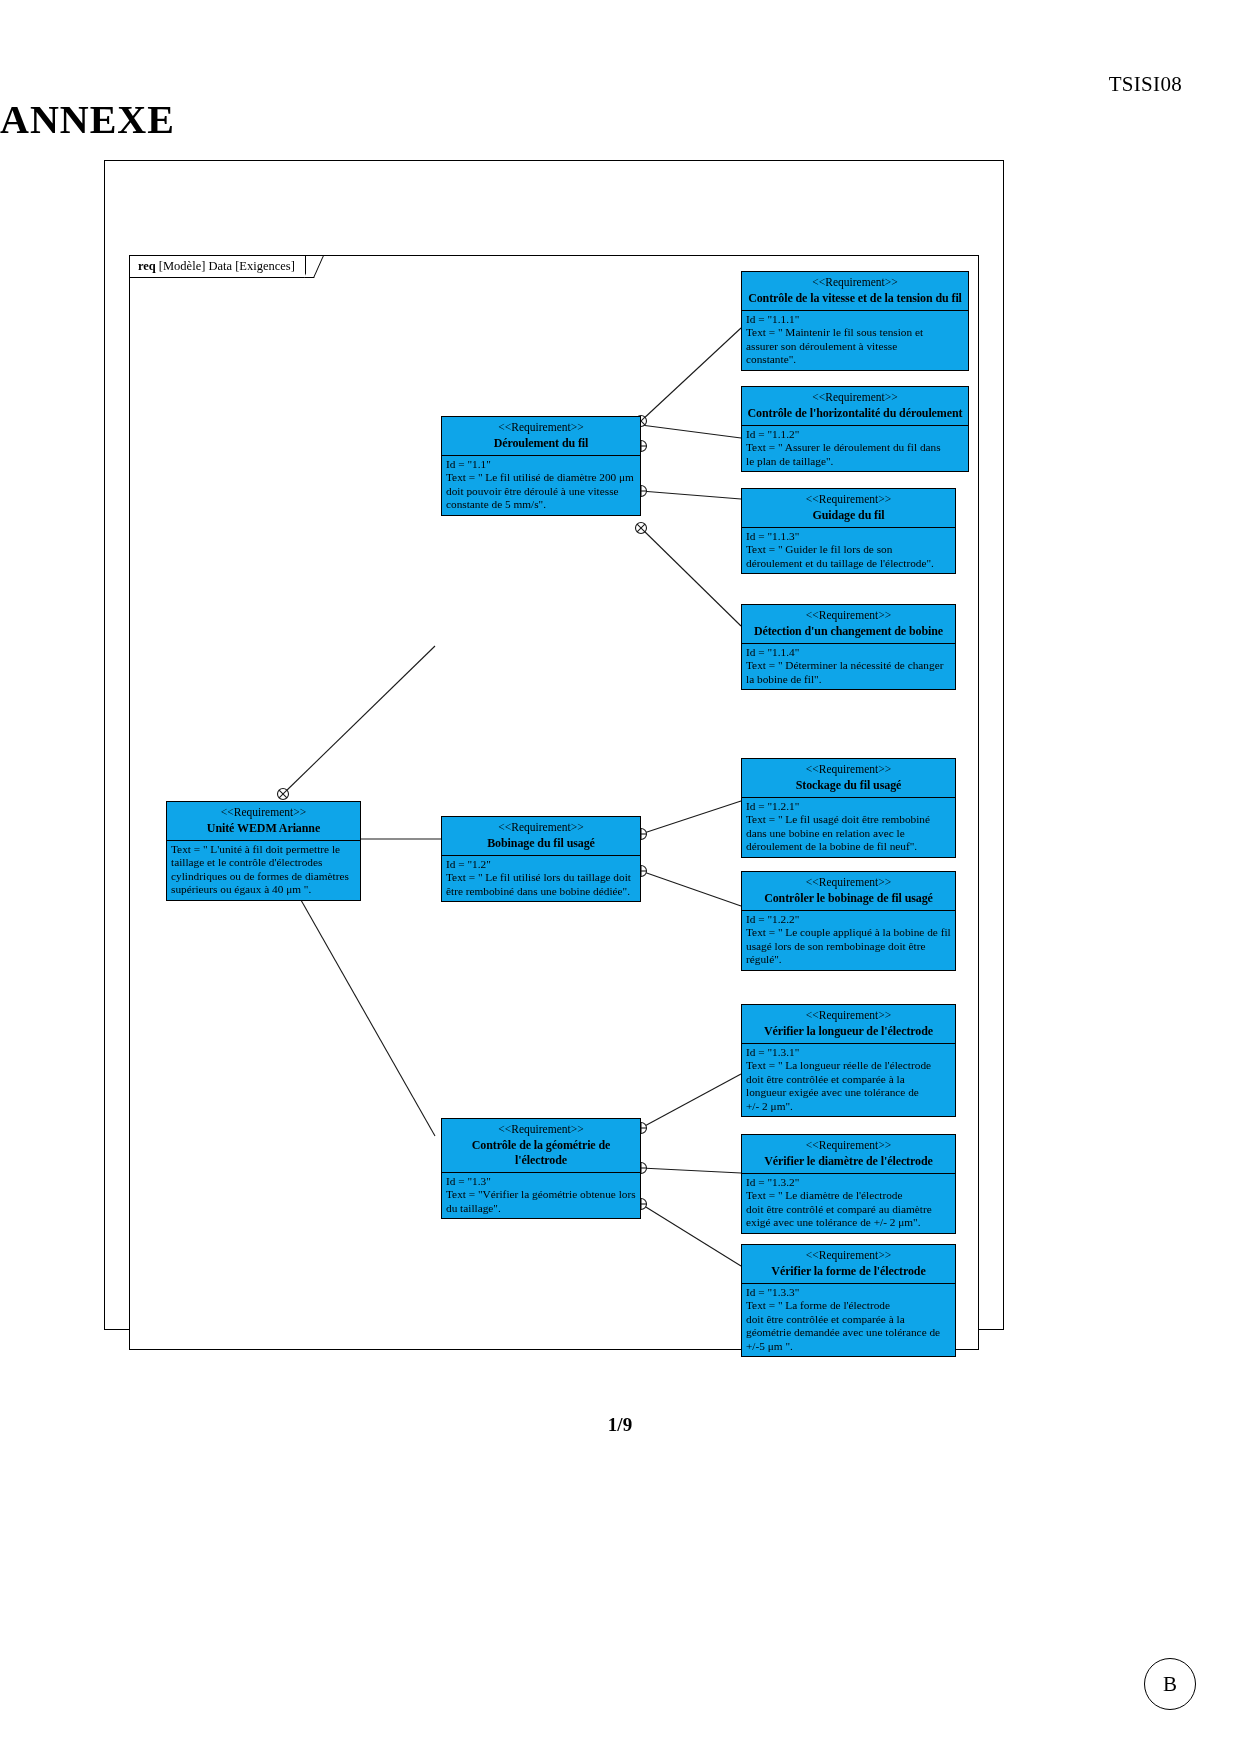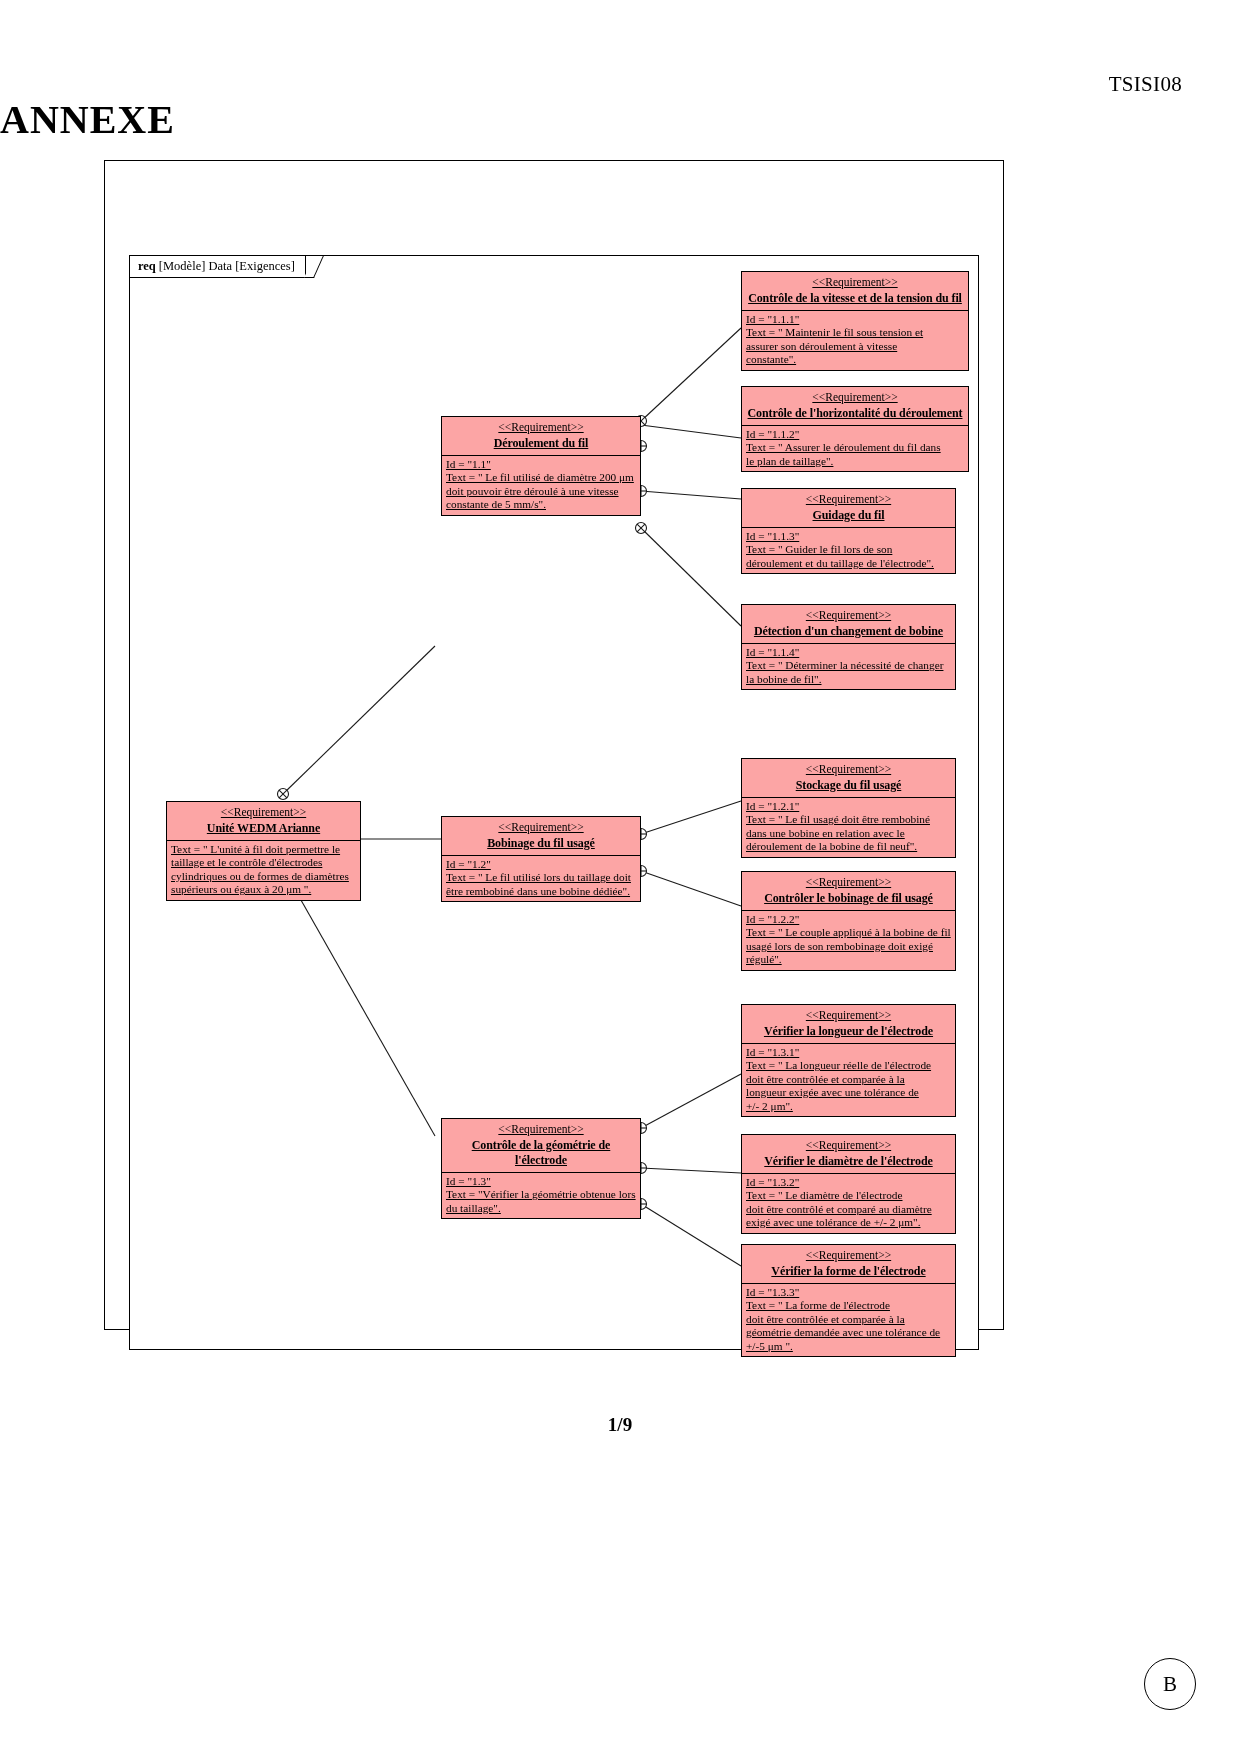--- a/index.html
+++ b/index.html
@@ -83,23 +83,22 @@
     border-right: 1.2px solid #000;
     background: #fff;
   }
   .tab-kw { font-weight: 700; font-size: 12.5px; margin-right: 3px; }
   .tab-rest { font-size: 12.5px; }
 
   
   .req {
     position: absolute;
     border: 1.1px solid #000;
-    background: #fca5a5;
+    background: #0ea5e9;
     font-family: "Liberation Serif", serif;
-    text-decoration: underline;
   }
   .req-head {
     border-bottom: 1.1px solid #000;
     padding: 3px 4px 4px 4px;
     text-align: center;
   }
   .req-stereo {
     font-size: 11.5px;
     line-height: 14px;
     display: block;
@@ -254,21 +253,21 @@
 
     <div class="req" style="left:36px; top:545px; width:195px;">
       <div class="req-head">
         <span class="req-stereo">&lt;&lt;Requirement&gt;&gt;</span>
         <span class="req-name">Unité WEDM Arianne</span>
       </div>
       <div class="req-body">
         <span class="line">Text = " L'unité à fil doit permettre le</span>
         <span class="line">taillage et le contrôle d'électrodes</span>
         <span class="line">cylindriques ou de formes de diamètres</span>
-        <span class="line">supérieurs ou égaux à 20 μm ".</span>
+        <span class="line">supérieurs ou égaux à 40 μm ".</span>
       </div>
     </div>
 
     <div class="req" style="left:311px; top:160px; width:200px;">
       <div class="req-head">
         <span class="req-stereo">&lt;&lt;Requirement&gt;&gt;</span>
         <span class="req-name">Déroulement du fil</span>
       </div>
       <div class="req-body">
         <span class="line">Id = "1.1"</span>
@@ -353,21 +352,21 @@
     </div>
 
     <div class="req" style="left:611px; top:615px; width:215px;">
       <div class="req-head">
         <span class="req-stereo">&lt;&lt;Requirement&gt;&gt;</span>
         <span class="req-name">Contrôler le bobinage de fil usagé</span>
       </div>
       <div class="req-body">
         <span class="line">Id = "1.2.2"</span>
         <span class="line">Text = " Le couple appliqué à la bobine de fil</span>
-        <span class="line">usagé lors de son rembobinage doit exigé</span>
+        <span class="line">usagé lors de son rembobinage doit être</span>
         <span class="line">régulé".</span>
       </div>
     </div>
 
     <div class="req" style="left:311px; top:862px; width:200px;">
       <div class="req-head">
         <span class="req-stereo">&lt;&lt;Requirement&gt;&gt;</span>
         <span class="req-name">Contrôle de la géométrie de l'électrode</span>
       </div>
       <div class="req-body">

